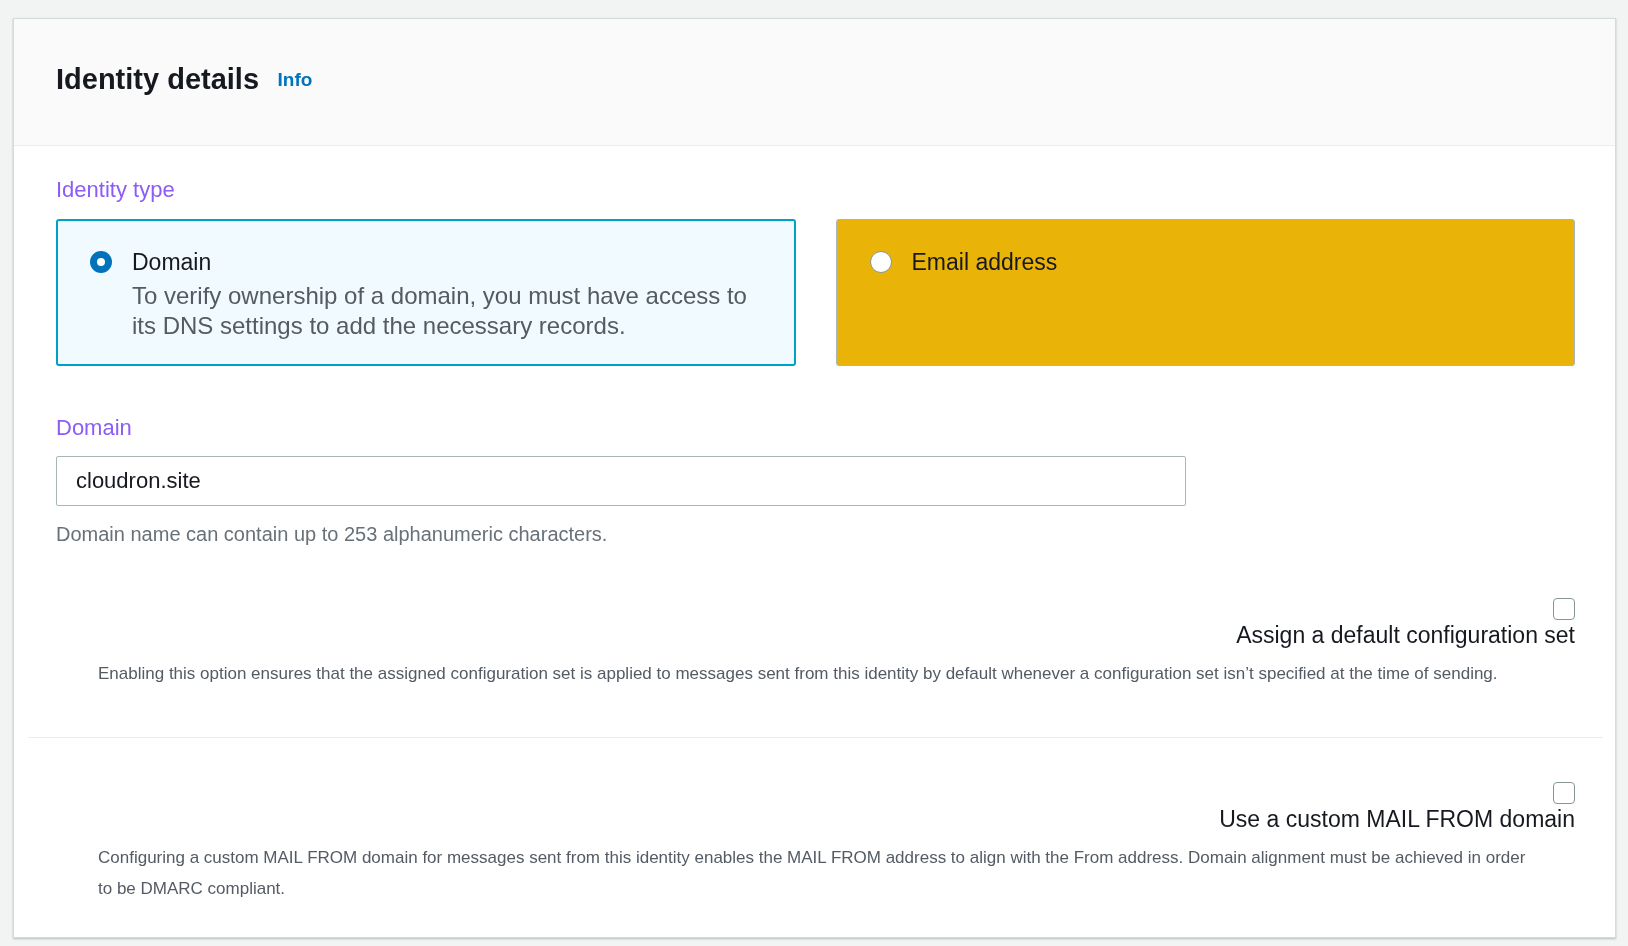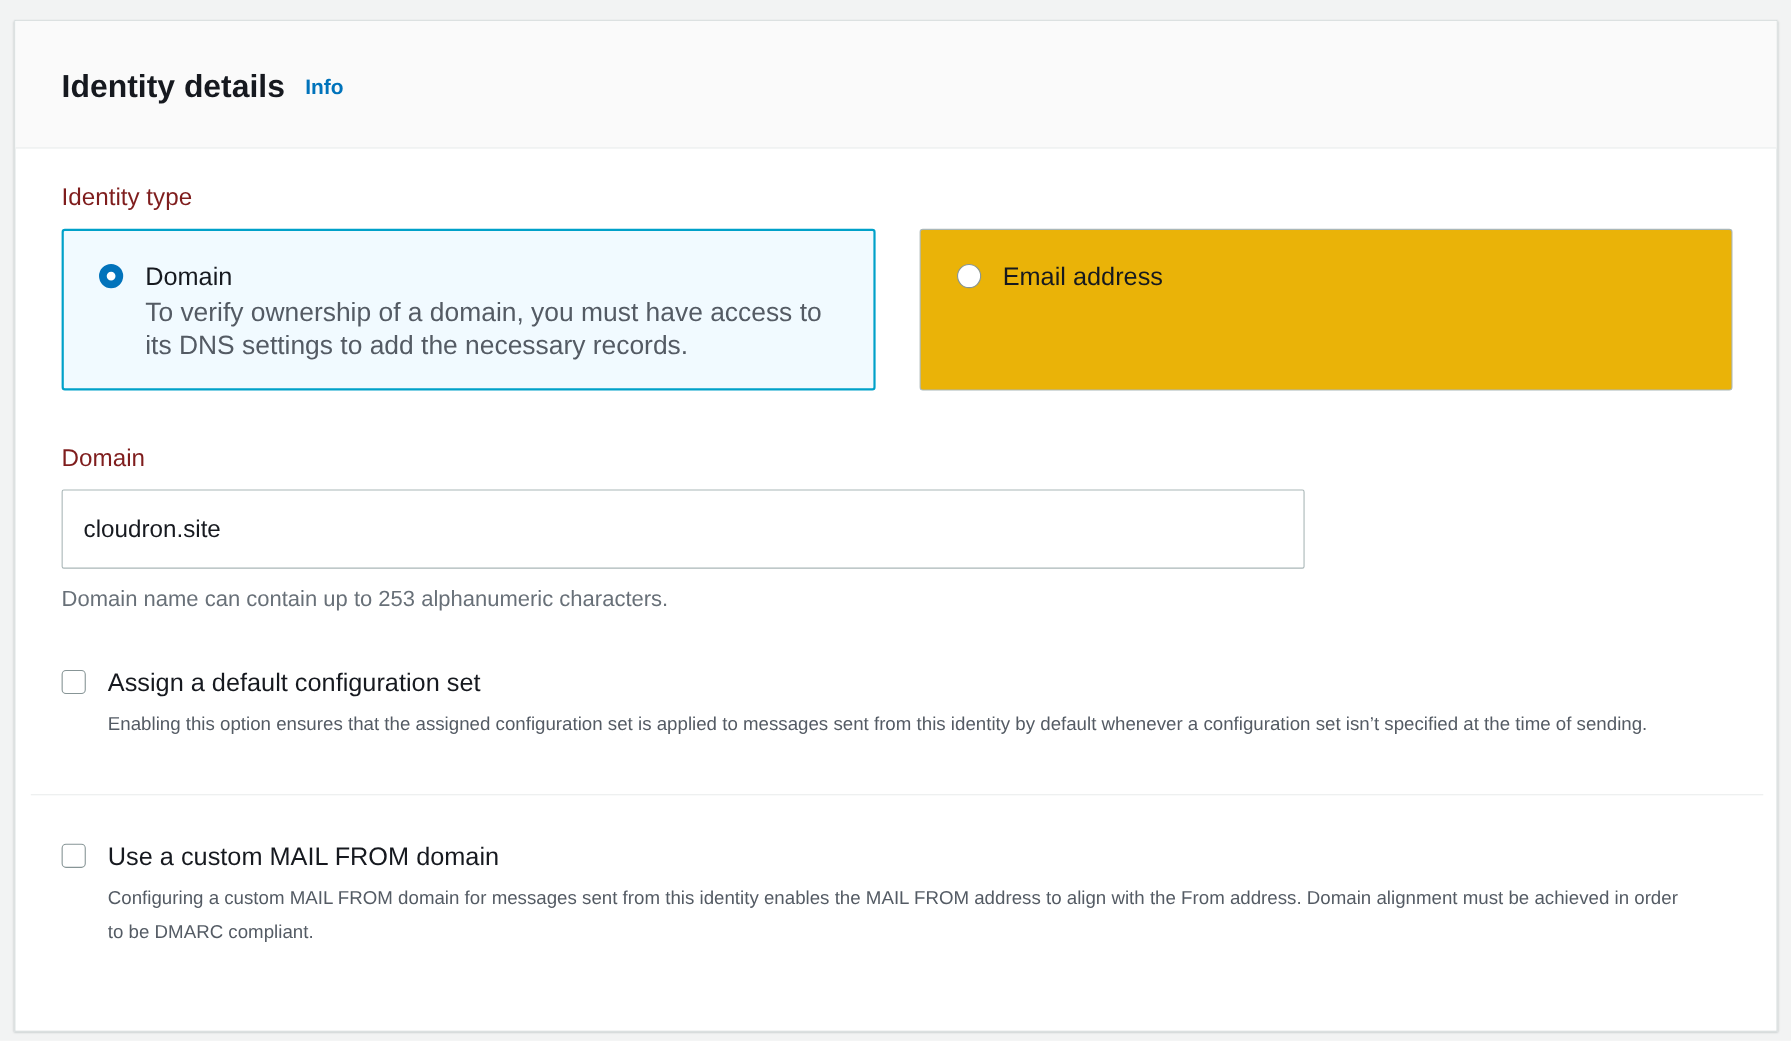--- a/index.html
+++ b/index.html
@@ -13,21 +13,21 @@
   .panel {
     margin: 18px 12px 0 13px;
     height: 920px;
     background: #ffffff;
     border: 1px solid #d5dbdb;
     box-shadow: 0 1px 2px rgba(0,28,36,0.25);
   }
   .panel-header {
     background: #fafafa;
     border-bottom: 1px solid #eaeded;
-    padding: 42px 40px 37px 42px;
+    padding: 42px 40px 48px 42px;
   }
   .panel-title {
     font-size: 29px;
     font-weight: 700;
     line-height: 36px;
     color: #16191f;
     display: inline;
   }
   .info-link {
     font-size: 19px;
@@ -36,21 +36,21 @@
     text-decoration: none;
     margin-left: 14px;
     vertical-align: 3px;
     cursor: pointer;
   }
   .panel-body { padding: 30px 40px 40px 42px; }
 
   .field-label {
     font-size: 22px;
     line-height: 28px;
-    color: #7f1d1d;
+    color: #8b5cf6;
   }
 
   .tiles { margin-top: 15px; display: flex; gap: 40px; }
   .tile {
     width: 740px;
     min-height: 146px;
     border: 1px solid #aab7b8;
     border-radius: 3px;
     background: #eab308;
     padding: 27px 28px 24px 33px;
@@ -87,39 +87,39 @@
     font-size: 24px;
     line-height: 30px;
     color: #545b64;
   }
 
   .domain-group { margin-top: 48px; }
   .text-input {
     display: block;
     margin-top: 14px;
     width: 1130px;
-    height: 72px;
+    height: 50px;
     border: 1px solid #aab7b8;
     border-radius: 2px;
     background: #ffffff;
     font-family: "Liberation Sans", "DejaVu Sans", sans-serif;
     font-size: 22px;
     color: #16191f;
     padding: 0 19px;
     outline: none;
   }
   .hint {
     margin-top: 14px;
     font-size: 20px;
     line-height: 28px;
     color: #687078;
   }
 
   .checkbox-group { margin-top: 46px; }
-  .checkbox-row { display: flex; align-items: flex-start; }
+  .checkbox-row { display: flex; align-items: flex-end; flex-direction: column; }
   .checkbox {
     width: 22px; height: 22px;
     flex: 0 0 22px;
     border: 1px solid #879596;
     border-radius: 4px;
     background: #ffffff;
     margin-top: 4px;
     cursor: pointer;
   }
   .checkbox-label {

